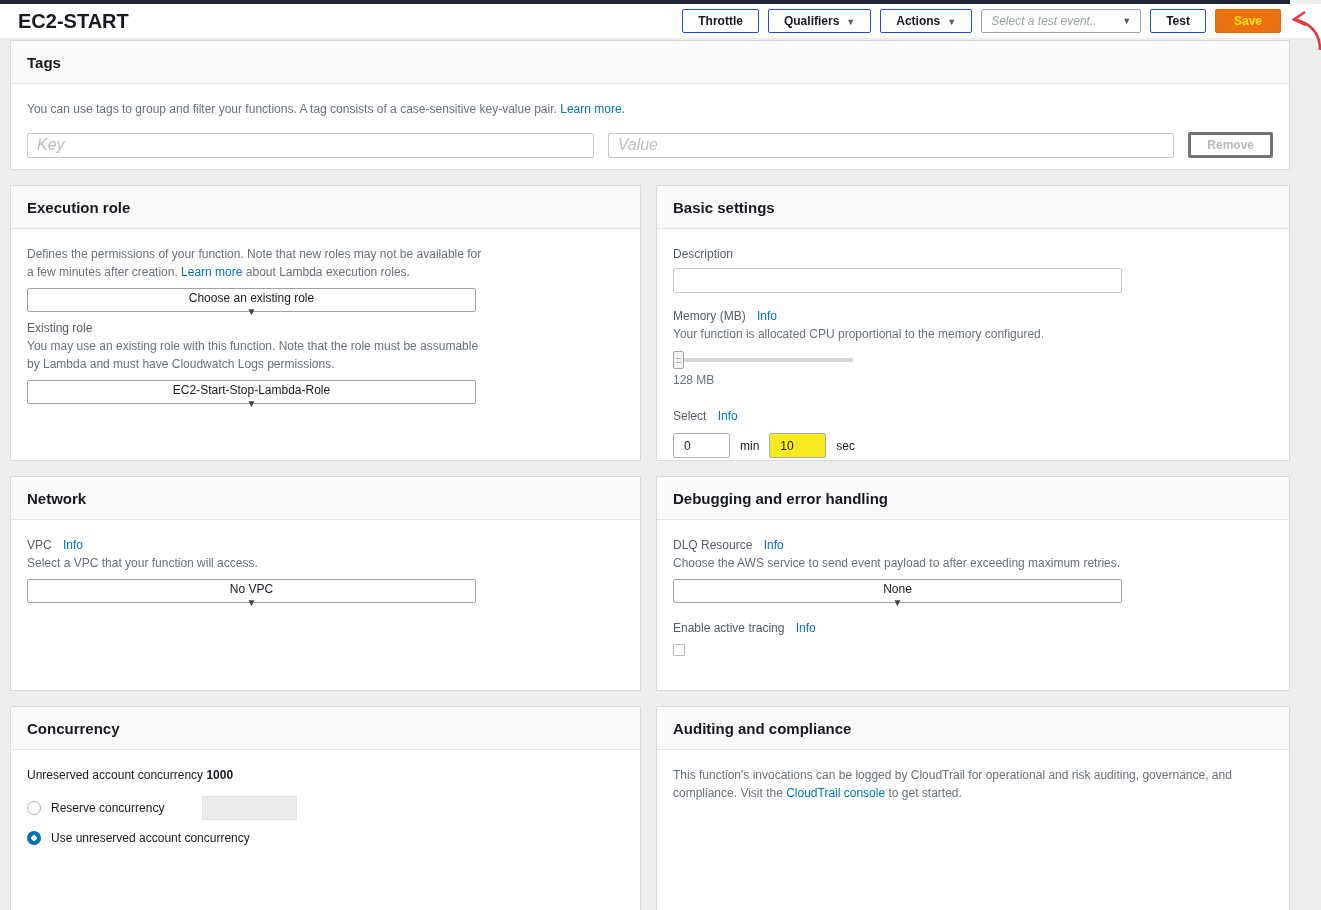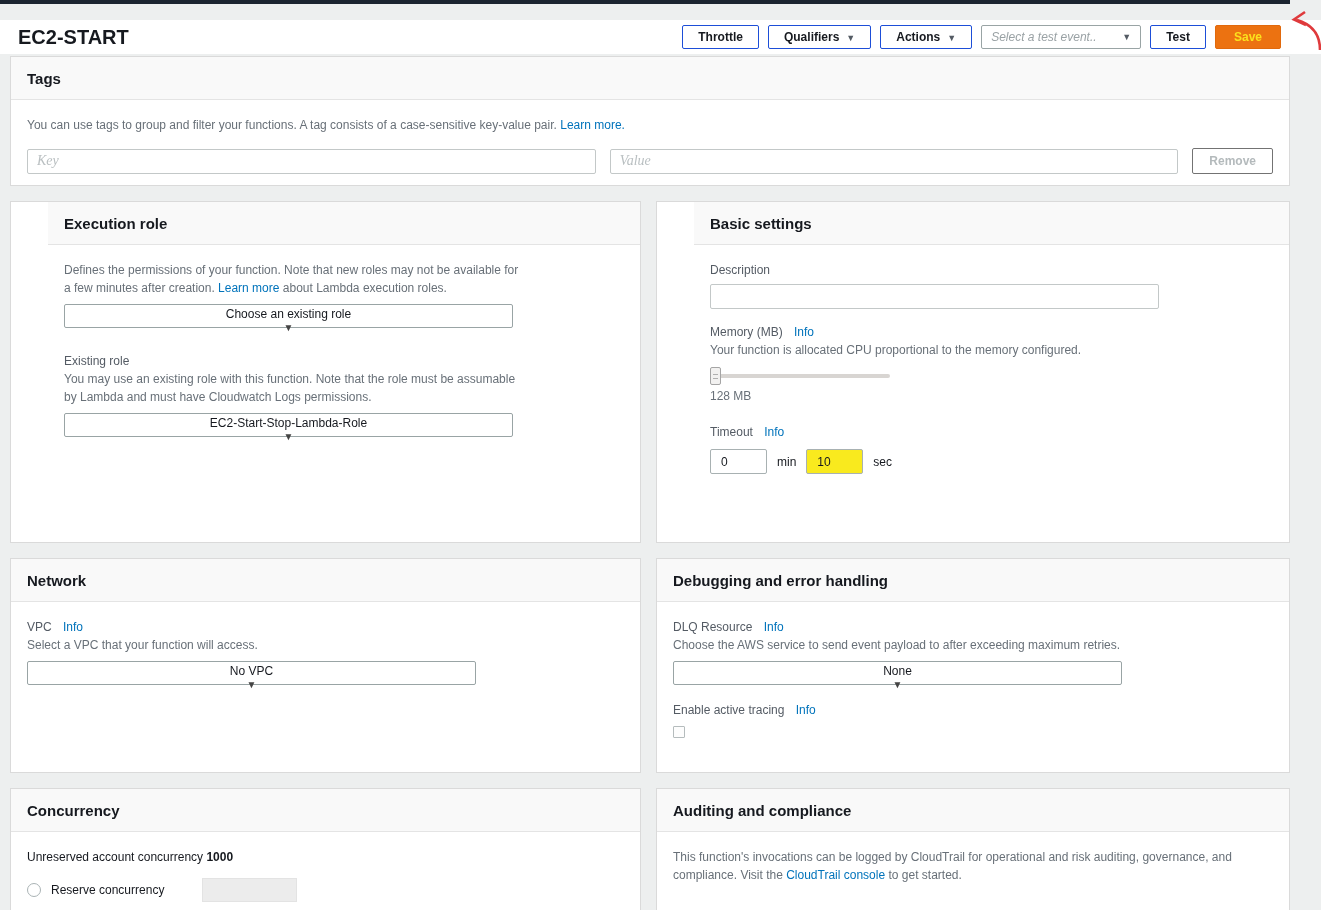--- a/index.html
+++ b/index.html
@@ -8,21 +8,21 @@
     font-family: "Liberation Sans", sans-serif;
     background:#edefef;
     color:#687078;
     overflow:hidden;
     position:relative;
   }
   
   .topbar { height:4px; width:1290px; background:#1b2430; }
   .header {
     background:#ffffff; height:34px; display:flex; align-items:center;
-    padding-left:18px; width:100%;margin-top:16px;
+    padding-left:18px; width:100%;
   }
   .header-title { font-size:20px; font-weight:bold; color:#16191f; }
   .header-actions { margin-left:auto; display:flex; align-items:center; gap:9px; padding-right:40px; }
   .btn {
     background:#fff; border:1px solid #1d4ed8; border-radius:2px;
     font-family:inherit; font-size:12px; font-weight:bold; color:#16191f;
     height:24px; padding:0 15px; cursor:pointer; white-space:nowrap;
   }
   .btn .caret { margin-left:7px; }
   .btn-save { background:#ec7211; border-color:#e1690c; color:#fbe11d; padding:0 18px; }
@@ -39,37 +39,37 @@
   
   .main { padding:2px 31px 0 10px; }
   .card { background:#fff; border:1px solid #dadada; }
   .card-header {
     background:#f9f9f9; border-bottom:1px solid #e4e4e4;
     padding:13px 16px 12px; font-size:15px; font-weight:bold; color:#16191f;
   }
   .card-body { padding:16px; font-size:12px; line-height:1.5; }
   .two-col { display:grid; grid-template-columns:631px 634px; column-gap:15px; margin-bottom:15px; }
   .mb15 { margin-bottom:15px; }
-  .h130 { height:130px; } .h294 { height:342px;padding-left:37px; } .h215 { height:215px; } .h172 { height:219px; }
+  .h130 { height:130px; } .h294 { height:276px; } .h215 { height:215px; } .h172 { height:219px; }
 
   a.link { color:#0073bb; text-decoration:none; cursor:pointer; }
   .label { color:#545b64; }
   .desc { color:#687078; }
   .info-link { color:#0073bb; margin-left:8px; cursor:pointer; }
 
   
   .text-input {
     border:1px solid #c3c8c8; border-radius:2px; height:25px; padding:0 9px;
-    font-family:Liberation Serif, serif; font-size:14px; color:#16191f; background:#fff; width:100%;
+    font-family:Liberation Sans, sans-serif; font-size:16px; color:#16191f; background:#fff; width:100%;
   }
   .text-input::placeholder { color:#b9bfc1; font-style:italic; }
   .tags-row { display:flex; gap:14px; margin-top:14px; align-items:center; }
   .tags-row .cell { flex:1; }
   .btn-disabled {
-    background:#fff; border:1px solid #737373; border-radius:2px; color:#b4babc;
+    background:#fff; border:3px solid #737373; border-radius:2px; color:#b4babc;
     font-family:inherit; font-size:12px; font-weight:bold; height:26px; padding:0 16px;
   }
   .w449 { width:449px; }
   .content-select { margin-top:7px;flex-direction:column; }
   .content-select .caret { color:#444; font-size:10px; }
 
   
   .slider { position:relative; width:180px; height:18px; margin:8px 0 2px; }
   .slider-track { position:absolute; top:7px; left:0; width:100%; height:4px; background:#d8d5d2; border-radius:2px; }
   .slider-handle {
@@ -151,21 +151,21 @@
       <div class="card-body">
         <div class="desc" style="max-width:460px">
           <span>Defines the permissions of your function. Note that new roles may not be available for a few minutes after creation.</span>
           <a class="link">Learn more</a>
           <span>about Lambda execution roles.</span>
         </div>
         <div class="fake-select w449 content-select">
           <span>Choose an existing role</span>
           <span class="caret">▼</span>
         </div>
-        <div class="label" style="margin-top:24px">Existing role</div>
+        <div class="label" style="margin-top:7px">Existing role</div>
         <div class="desc" style="max-width:460px">You may use an existing role with this function. Note that the role must be assumable by Lambda and must have Cloudwatch Logs permissions.</div>
         <div class="fake-select w449 content-select">
           <span>EC2-Start-Stop-Lambda-Role</span>
           <span class="caret">▼</span>
         </div>
       </div>
     </div>
 
     <div class="card h294">
       <div class="card-header">Basic settings</div>
@@ -176,21 +176,21 @@
           <span class="label">Memory (MB)</span>
           <a class="info-link">Info</a>
         </div>
         <div class="desc">Your function is allocated CPU proportional to the memory configured.</div>
         <div class="slider">
           <div class="slider-track"></div>
           <div class="slider-handle"></div>
         </div>
         <div class="desc">128 MB</div>
         <div style="margin-top:18px">
-          <span class="label">Timeout</span>
+          <span class="label">Select</span>
           <a class="info-link">Info</a>
         </div>
         <div class="timeout-row">
           <input class="timeout-input" value="0" style="">
           <span class="unit">min</span>
           <input class="timeout-input highlight" value="10" style="">
           <span class="unit">sec</span>
         </div>
       </div>
     </div>

